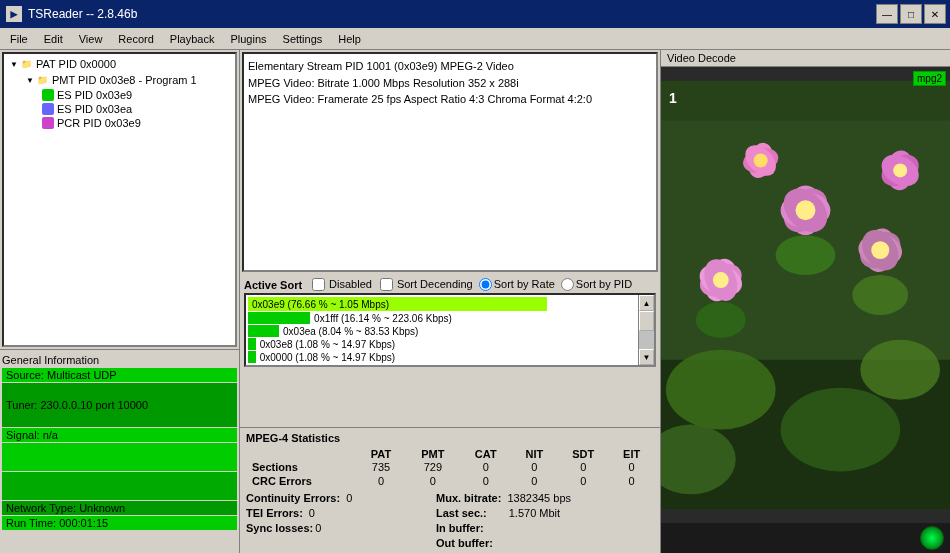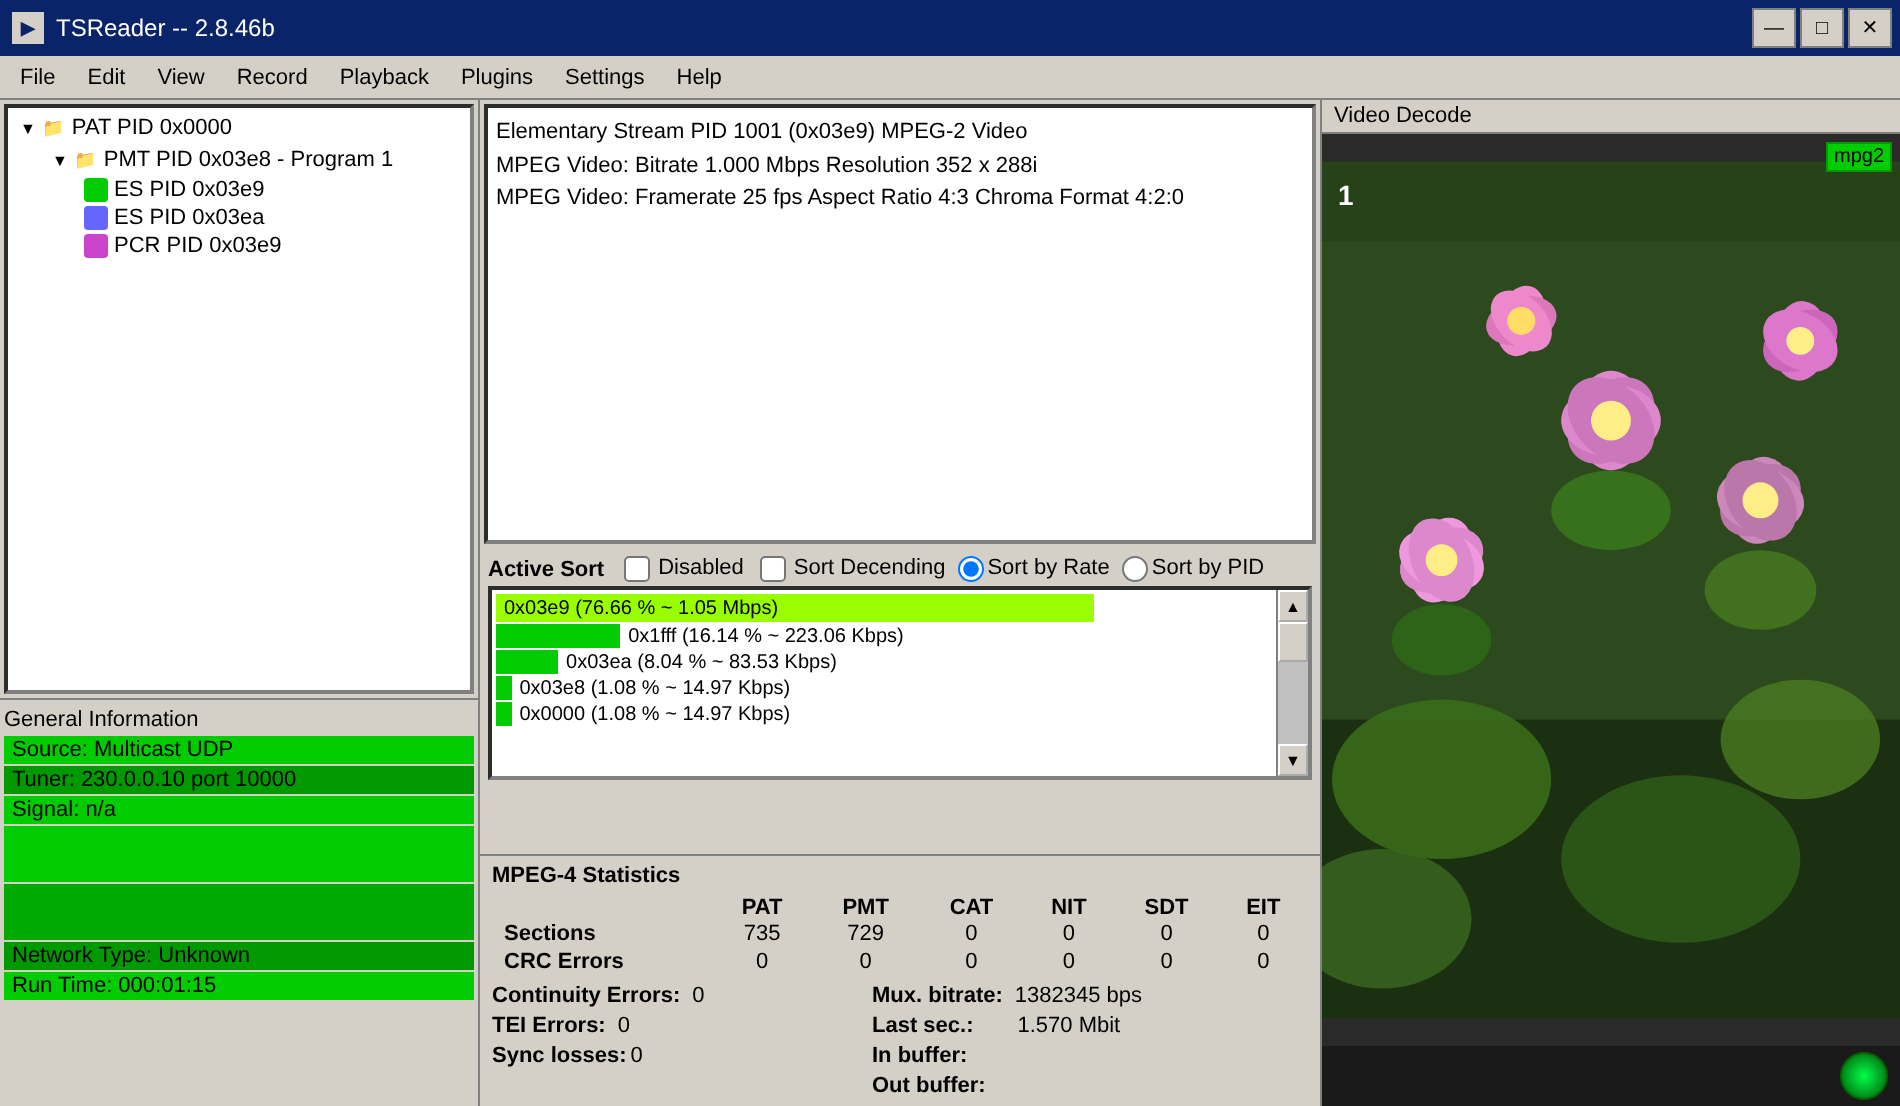--- a/index.html
+++ b/index.html
@@ -151,21 +151,21 @@
     .info-row {
       background: #00cc00;
       color: black;
       padding: 1px 4px;
       margin-bottom: 1px;
       font-size: 11px;
     }
     .info-row-dark {
       background: #009900;
       color: black;
-      padding: 1px 4px;
+      padding: 16px 4px;
       margin-bottom: 1px;
       font-size: 11px;
     }
     .info-row-blank {
       background: #00cc00;
       padding: 8px 4px;
       margin-bottom: 1px;
     }
     .info-row-network {
       background: #009900;
@@ -455,21 +455,21 @@
             <input type="radio" name="sort" checked="" style="">
             <span>Sort by Rate</span>
           </label>
           <label class="radio-item">
             <input type="radio" name="sort" style="">
             <span>Sort by PID</span>
           </label>
         </div>
       </div>
 
-      <div style="position:relative; margin:0 2px; background:white; border:2px inset #808080; height:97px; overflow:hidden;">
+      <div style="position:relative; margin:0 2px; background:white; border:2px inset #808080; height:74px; overflow:hidden;">
         <div class="pid-bar-container">
 
           <div style="background:#99ff00; height:14px; width:77%; display:flex; align-items:center; padding:0 4px; font-size:10px; margin-bottom:1px;">
             <span>0x03e9 (76.66 % ~ 1.05 Mbps)</span>
           </div>
 
           <div style="display:flex; align-items:center; margin-bottom:1px;">
             <div style="background:#00cc00; height:12px; width:16%; display:inline-block;"></div>
             <span style="font-size:10px; margin-left:4px;">0x1fff (16.14 % ~ 223.06 Kbps)</span>
           </div>

